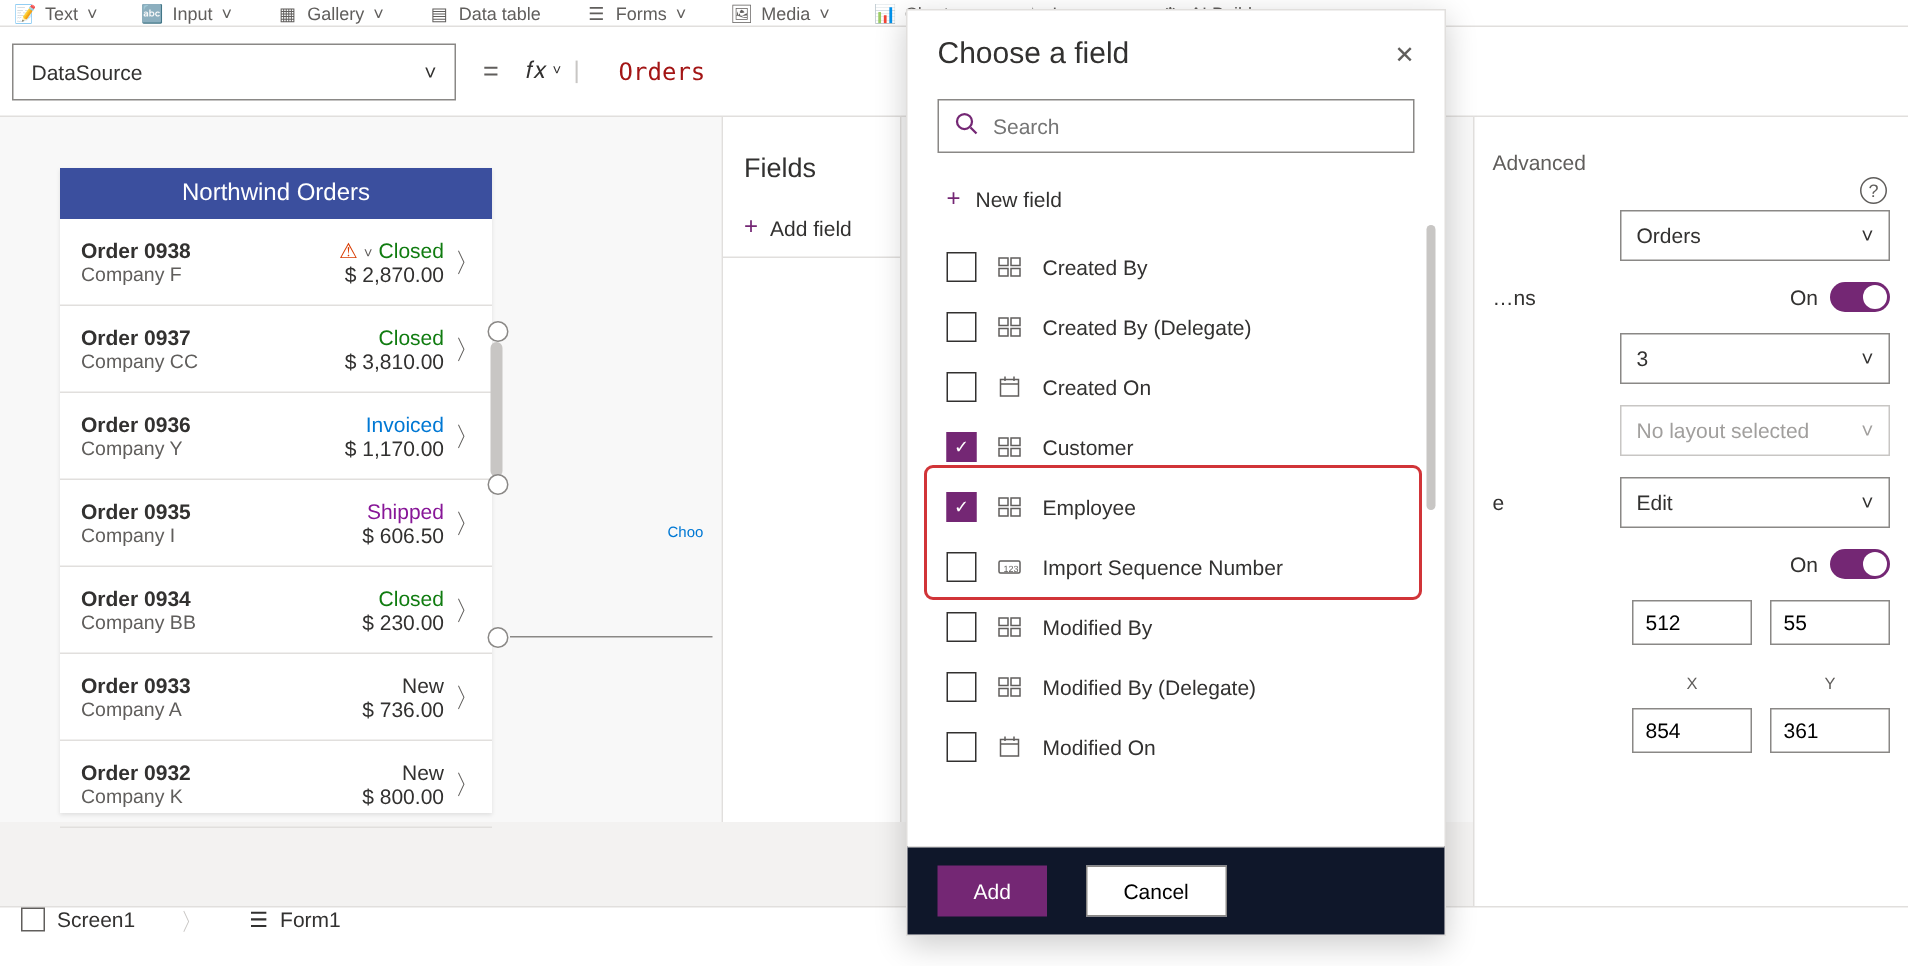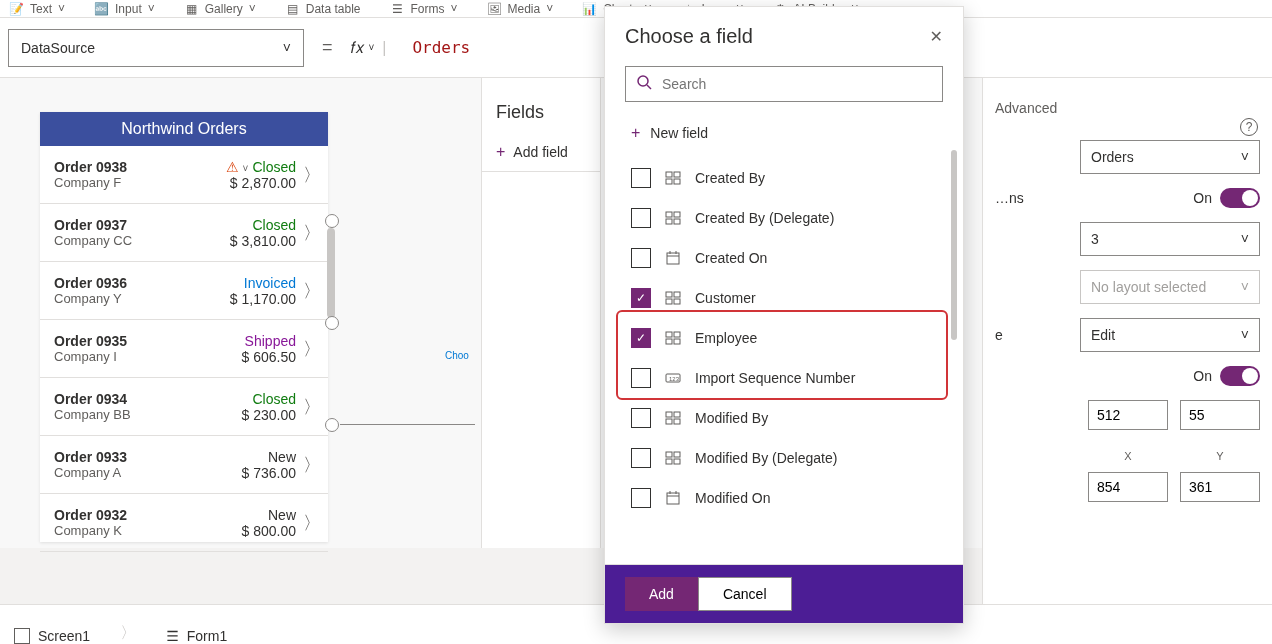--- a/index.html
+++ b/index.html
@@ -67,25 +67,25 @@
 .search-in{border:none;outline:none;flex:1;font-size:14px}
 .new-field{display:flex;align-items:center;gap:10px;padding:8px 26px;font-size:14px}
 .field-list{position:relative;padding:8px 14px;height:410px;overflow:hidden}
 .field-scroll{position:absolute;right:6px;top:0;width:6px;height:190px;background:#c8c6c4;border-radius:3px}
 .field-item{display:flex;align-items:center;gap:12px;padding:10px 12px}
 .cb{width:20px;height:20px;border:1px solid #323130;display:flex;align-items:center;justify-content:center}
 .cb.checked{background:#742774;border-color:#742774;color:#fff;font-size:12px}
 .type-icon{width:20px;height:20px;color:#605e5c;display:flex;align-items:center;justify-content:center}
 .field-name{font-size:14px}
 .highlight-box{border:2px solid #d13438;border-radius:6px;position:absolute;left:616px;top:310px;width:332px;height:90px;z-index:101;pointer-events:none}
-.modal-footer{position:absolute;bottom:0;left:0;right:0;padding:12px 20px;display:flex;gap:0;border-top:1px solid #e1dfdd;background:#4c1d95}
+.modal-footer{position:absolute;bottom:0;left:0;right:0;padding:12px 20px;display:flex;gap:26px;border-top:1px solid #e1dfdd;background:#0f172a}
 .btn{height:34px;padding:0 24px;font-size:14px;border:none;cursor:pointer}
 .btn-primary{background:#742774;color:#fff}
 .btn-secondary{background:#fff;border:1px solid #8a8886}
-.bottom-nav{position:absolute;bottom:0;left:0;right:0;height:40px;background:#fff;border-top:1px solid #e1dfdd;display:flex;align-items:flex-end;padding:0 14px;gap:30px}
+.bottom-nav{position:absolute;bottom:0;left:0;right:0;height:40px;background:#fff;border-top:1px solid #e1dfdd;display:flex;align-items:flex-start;padding:0 14px;gap:30px}
 .bc-item{display:flex;align-items:center;gap:8px;font-size:14px}
 .bc-icon{width:16px;height:16px;border:1px solid #605e5c}
 svg{width:16px;height:16px}
 </style>
 </head>
 <body>
 
 <div class="ribbon">
   <div class="ribbon-item"><span class="ribbon-icon">📝</span><span>Text</span> ˅</div>
   <div class="ribbon-item"><span class="ribbon-icon">🔤</span><span>Input</span> ˅</div>

